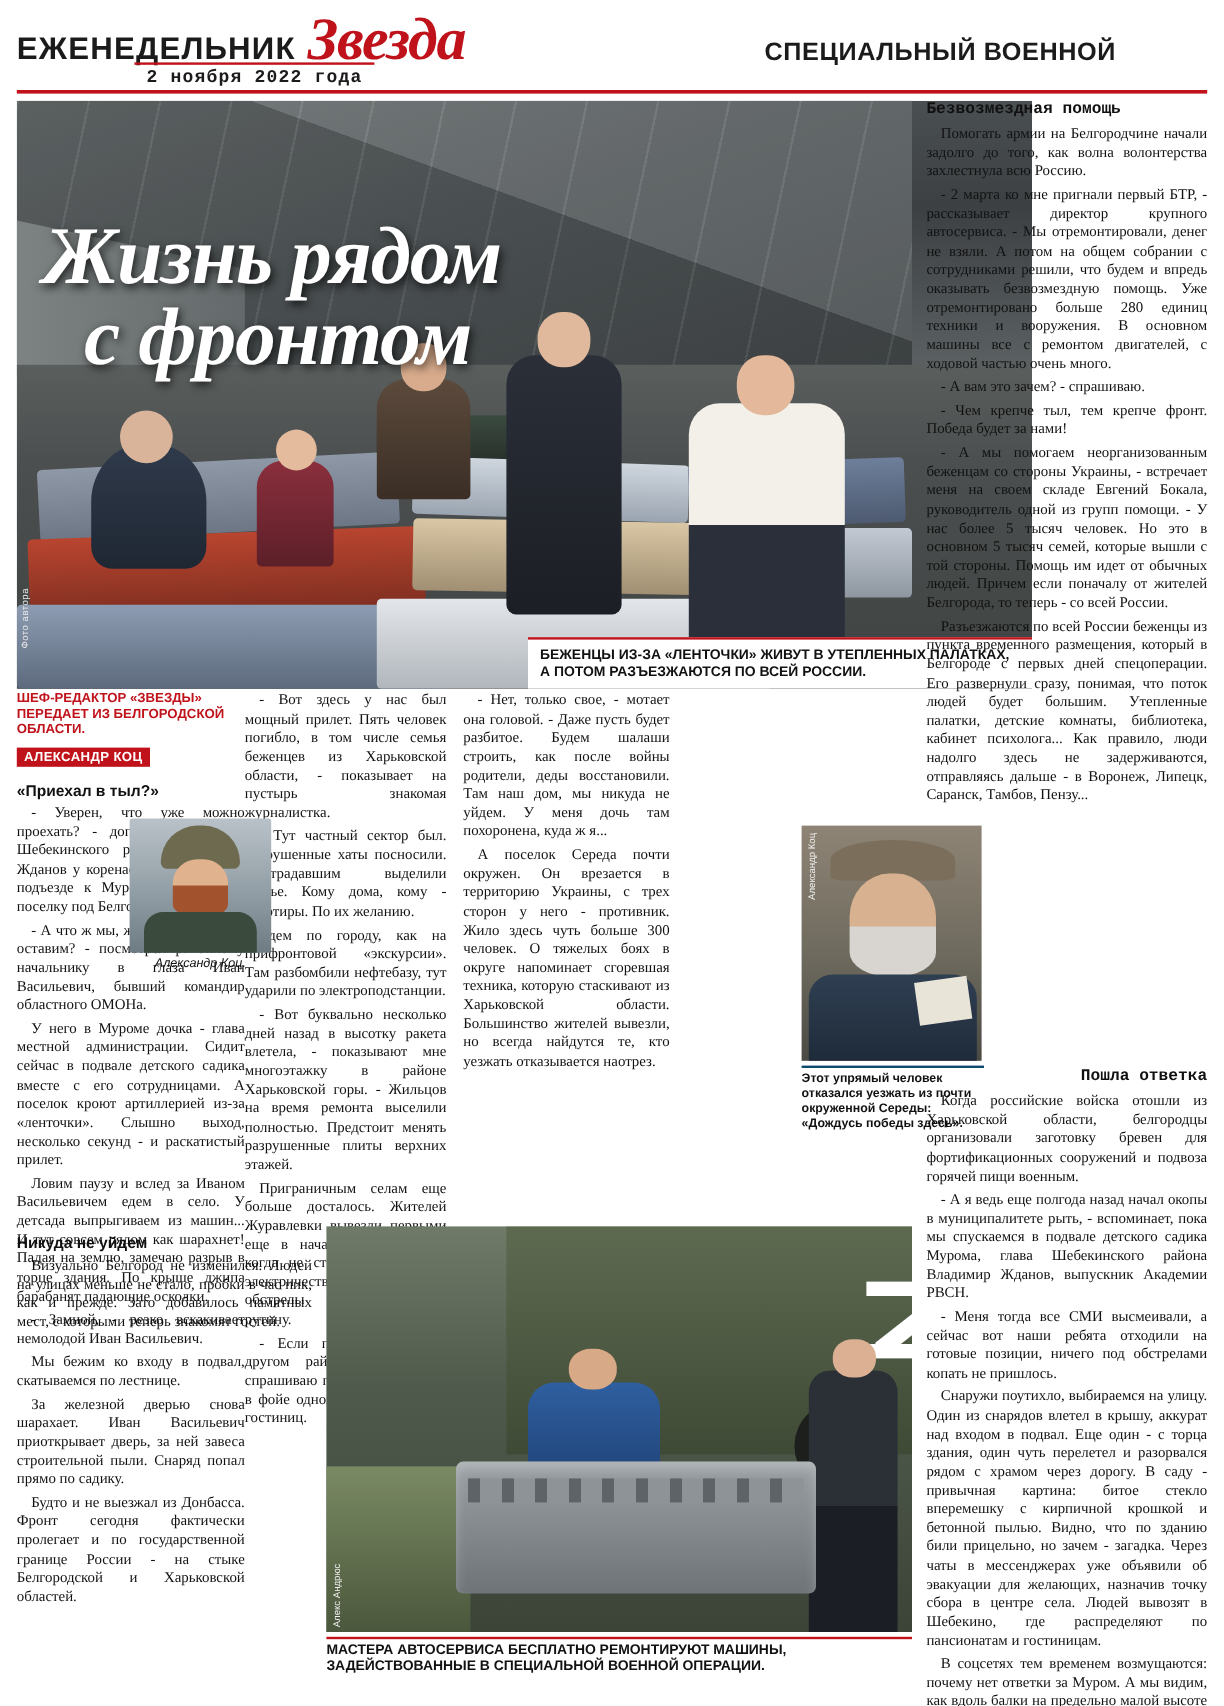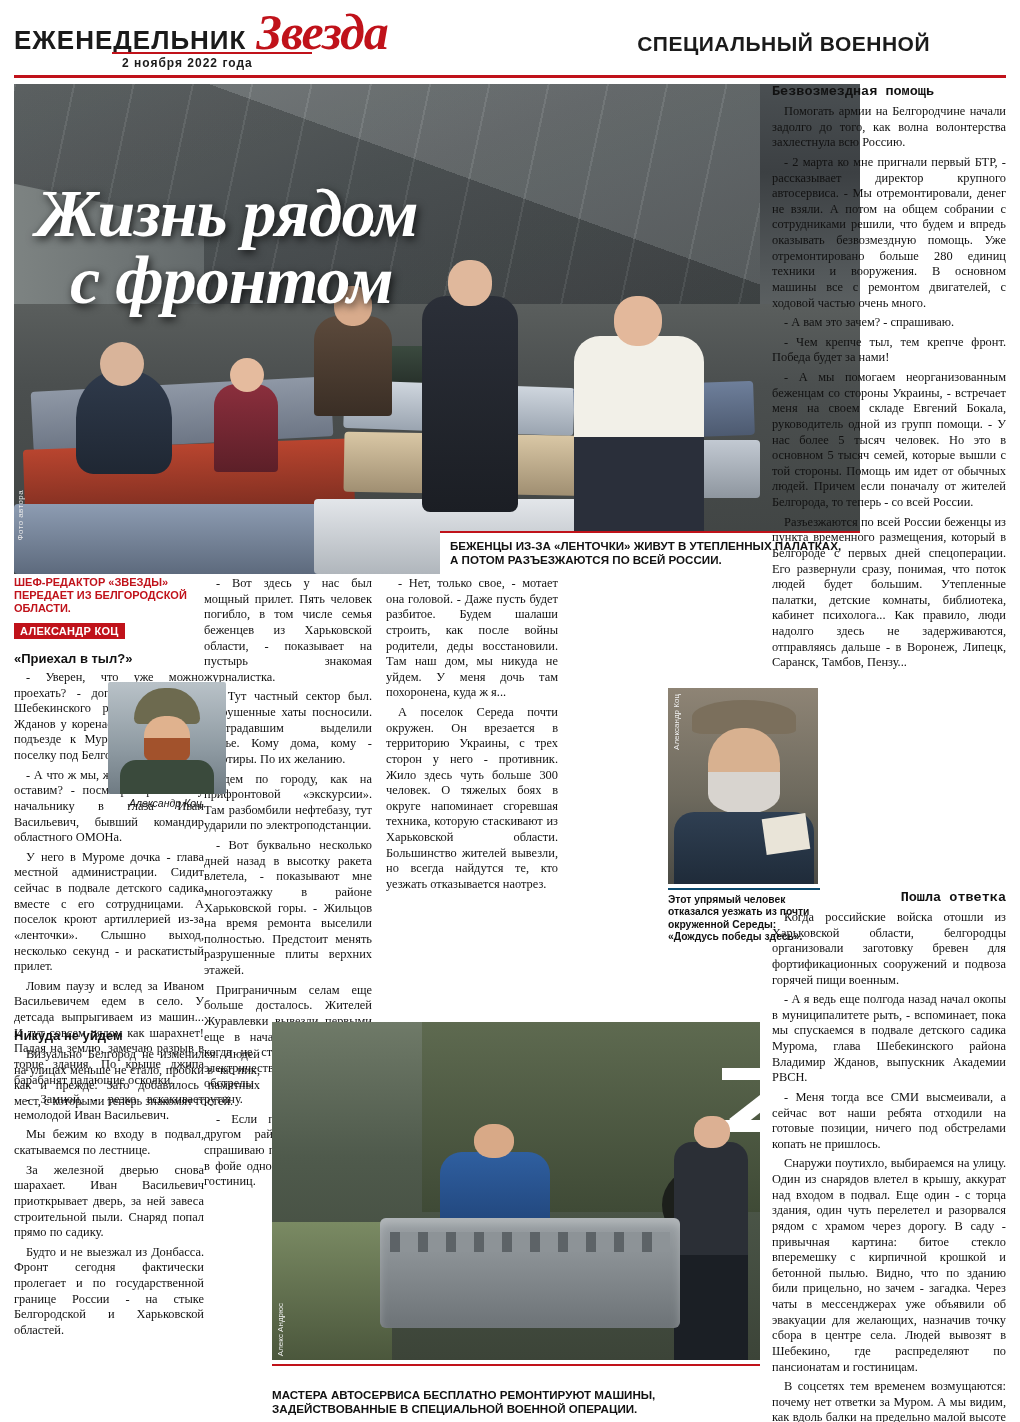--- a/index.html
+++ b/index.html
@@ -33,22 +33,22 @@
   }
   .mast-zvezda {
     font-family: "Liberation Serif", serif;
     font-style: italic; font-weight: bold;
     font-size: 50px; color: #c0121a;
     letter-spacing: -1px;
     line-height: 0.9;
   }
   .mast-date {
     position: absolute; left: 108px; top: 56px;
-    font-family: Liberation Sans, sans-serif;
-    font-size: 12px; font-weight: bold; letter-spacing: 1px;
+    font-family: Liberation Mono, monospace;
+    font-size: 15px; font-weight: bold; letter-spacing: 1px;
     color: #1b1b1b;
   }
   .mast-date-rule {
     position: absolute; left: 98px; top: 52px; width: 200px; height: 2px;
     background: #c0121a;
   }
   .mast-right {
     margin-left: auto; display: flex; align-items: center; gap: 14px;
     padding-top: 14px;
   }
@@ -270,21 +270,21 @@
   }
   .standing:before { content:""; position:absolute; left:20px; top:-26px; width:36px; height:32px; border-radius:46%; background:#dcb093; }
   .bench { position:absolute; left: 0; top: 200px; width: 120px; height: 138px; background: linear-gradient(180deg,#7a8a63,#4b573c); }
   .bottom-credit {
     position:absolute; left: 276px; bottom: 66px;
     writing-mode: vertical-rl; transform: rotate(180deg);
     font-family:"Liberation Sans", sans-serif; font-size:8px; color:#efefef;
   }
   .bottom-cap {
     position: absolute; left: 272px; top: 1364px; width: 488px;
-    border-top: 2px solid #c0121a; padding-top: 22px;
+    border-top: 2px solid #c0121a; padding-top: 2px;
     font-family: "Liberation Sans", sans-serif;
     font-size: 11.6px; font-weight: bold; line-height: 1.22; text-transform: uppercase;
   }
 
   
   .lower-left { position: absolute; left: 14px; top: 1022px; width: 246px; }
   .lower-right { position: absolute; left: 772px; top: 690px; width: 234px; }
 </style>
 </head>
 <body>

